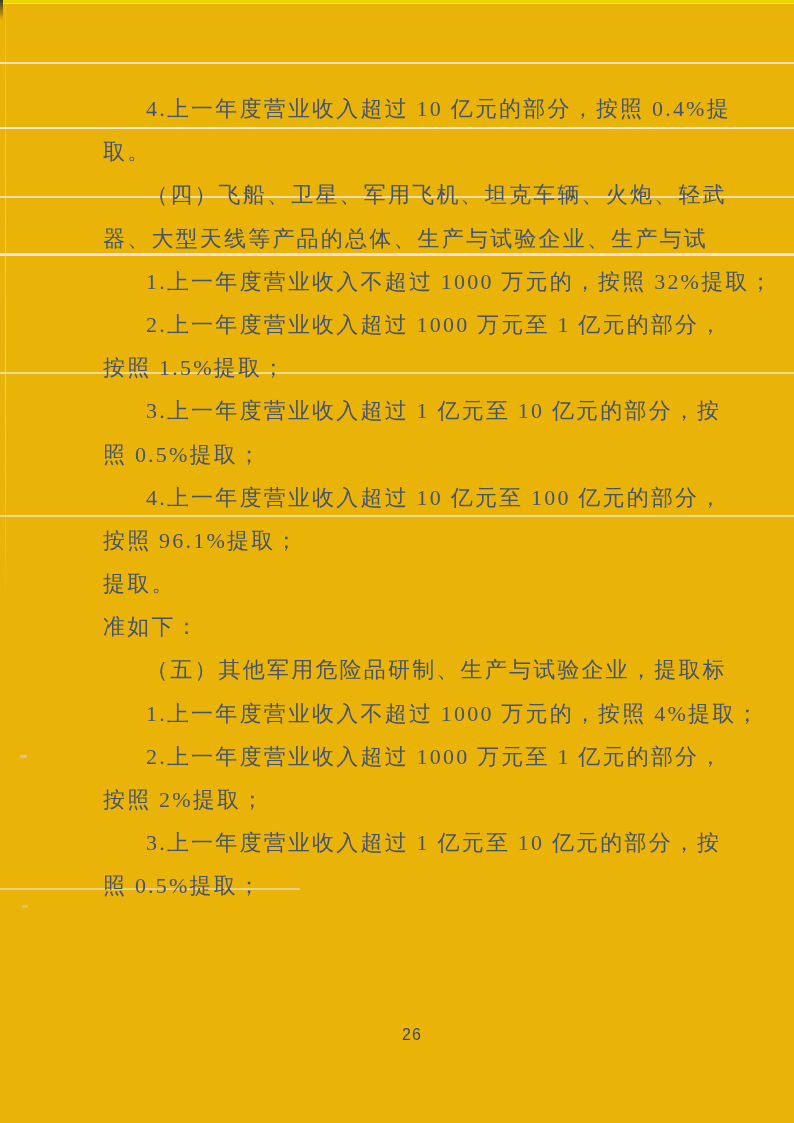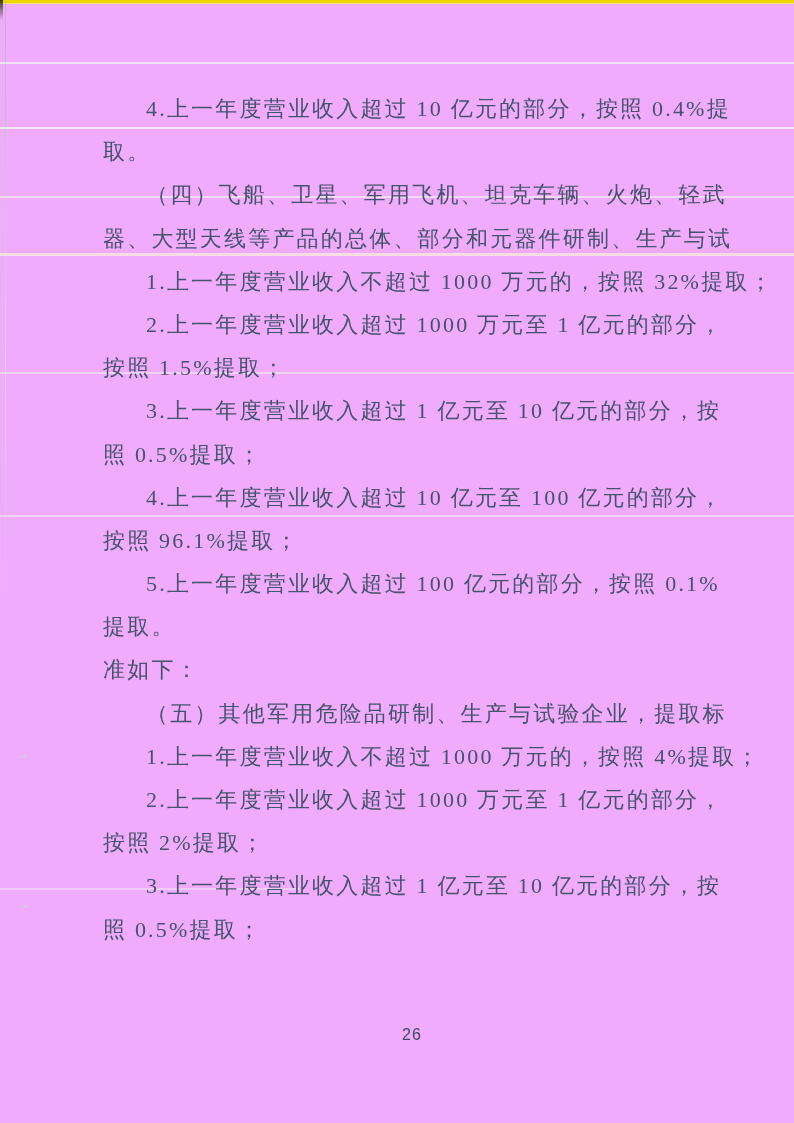--- a/index.html
+++ b/index.html
@@ -4,21 +4,21 @@
 <style>
   html, body {
     margin: 0;
     padding: 0;
     background: #9e9e9e;
   }
   .page {
     position: relative;
     width: 794px;
     height: 1123px;
-    background: #f0abfc;
+    background: #eab308;
     overflow: hidden;
     font-family: "Liberation Serif", "DejaVu Serif", serif;
   }
   
   .top-edge-line {
     position: absolute;
     top: 0; left: 0;
     width: 794px; height: 4px;
     background: linear-gradient(to bottom, var(--top-line, #eed501) 70%, #fff8c0);
   }
@@ -106,29 +106,28 @@
   <div class="scan-line l4"></div>
   <div class="scan-line l5"></div>
   <div class="scan-line l6"></div>
   <div class="smudge s1"></div>
   <div class="smudge s2"></div>
 
   <div class="text-block">
       <div class="line indent">4.上一年度营业收入超过 10 亿元的部分，按照 0.4%提</div>
       <div class="line">取。</div>
       <div class="line indent">（四）飞船、卫星、军用飞机、坦克车辆、火炮、轻武</div>
-      <div class="line">器、大型天线等产品的总体、部分和元器件研制、生产与试</div>
+      <div class="line">器、大型天线等产品的总体、生产与试验企业、生产与试</div>
       <div class="line indent">1.上一年度营业收入不超过 1000 万元的，按照 32%提取；</div>
       <div class="line indent">2.上一年度营业收入超过 1000 万元至 1 亿元的部分，</div>
       <div class="line">按照 1.5%提取；</div>
       <div class="line indent">3.上一年度营业收入超过 1 亿元至 10 亿元的部分，按</div>
       <div class="line">照 0.5%提取；</div>
       <div class="line indent">4.上一年度营业收入超过 10 亿元至 100 亿元的部分，</div>
       <div class="line">按照 96.1%提取；</div>
-      <div class="line indent">5.上一年度营业收入超过 100 亿元的部分，按照 0.1%</div>
       <div class="line">提取。</div>
       <div class="line">准如下：</div>
       <div class="line indent">（五）其他军用危险品研制、生产与试验企业，提取标</div>
       <div class="line indent">1.上一年度营业收入不超过 1000 万元的，按照 4%提取；</div>
       <div class="line indent">2.上一年度营业收入超过 1000 万元至 1 亿元的部分，</div>
       <div class="line">按照 2%提取；</div>
       <div class="line indent">3.上一年度营业收入超过 1 亿元至 10 亿元的部分，按</div>
       <div class="line">照 0.5%提取；</div>
     </div>
 

